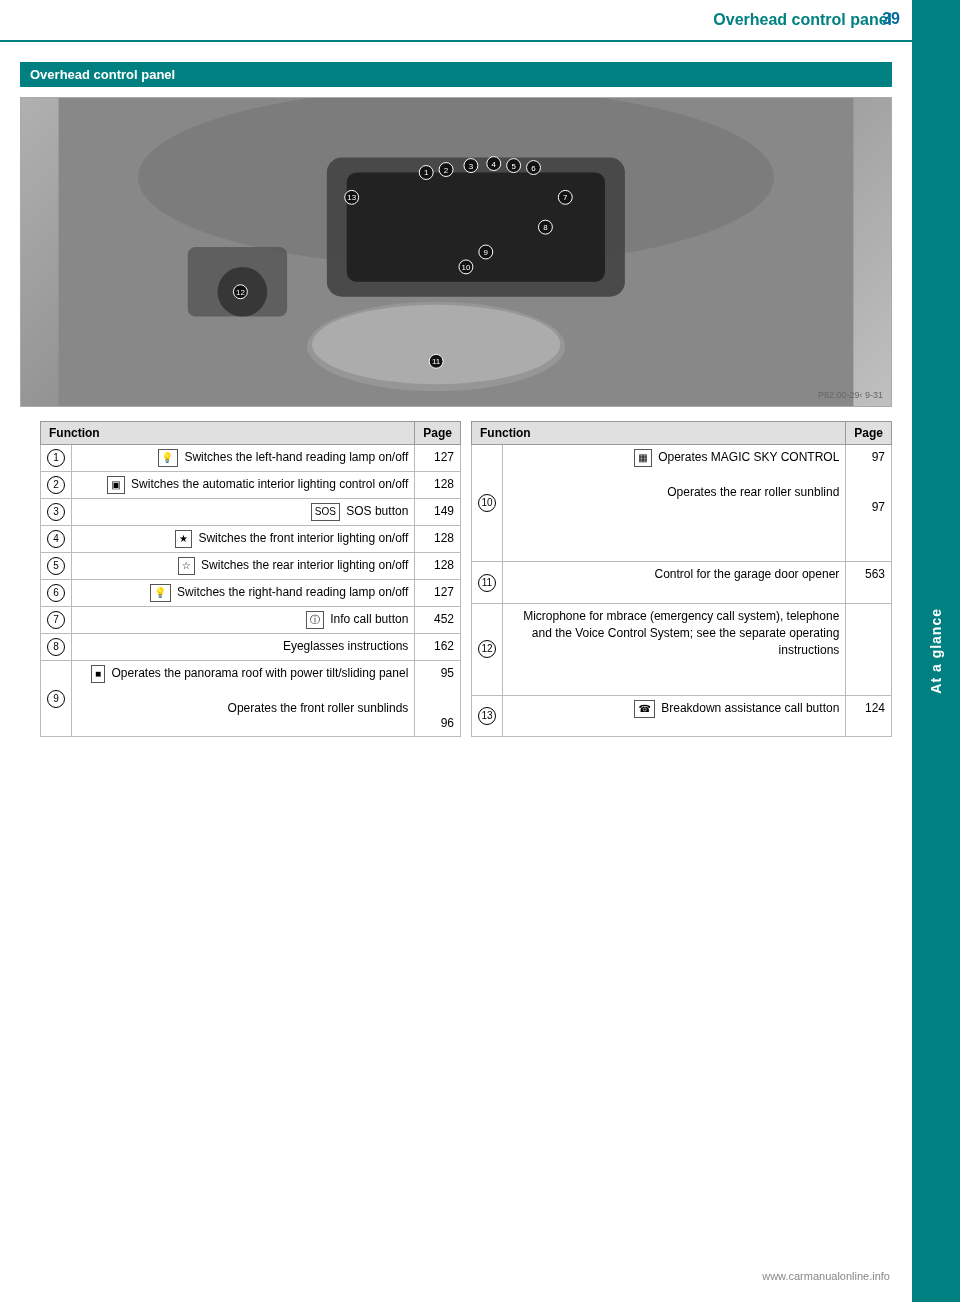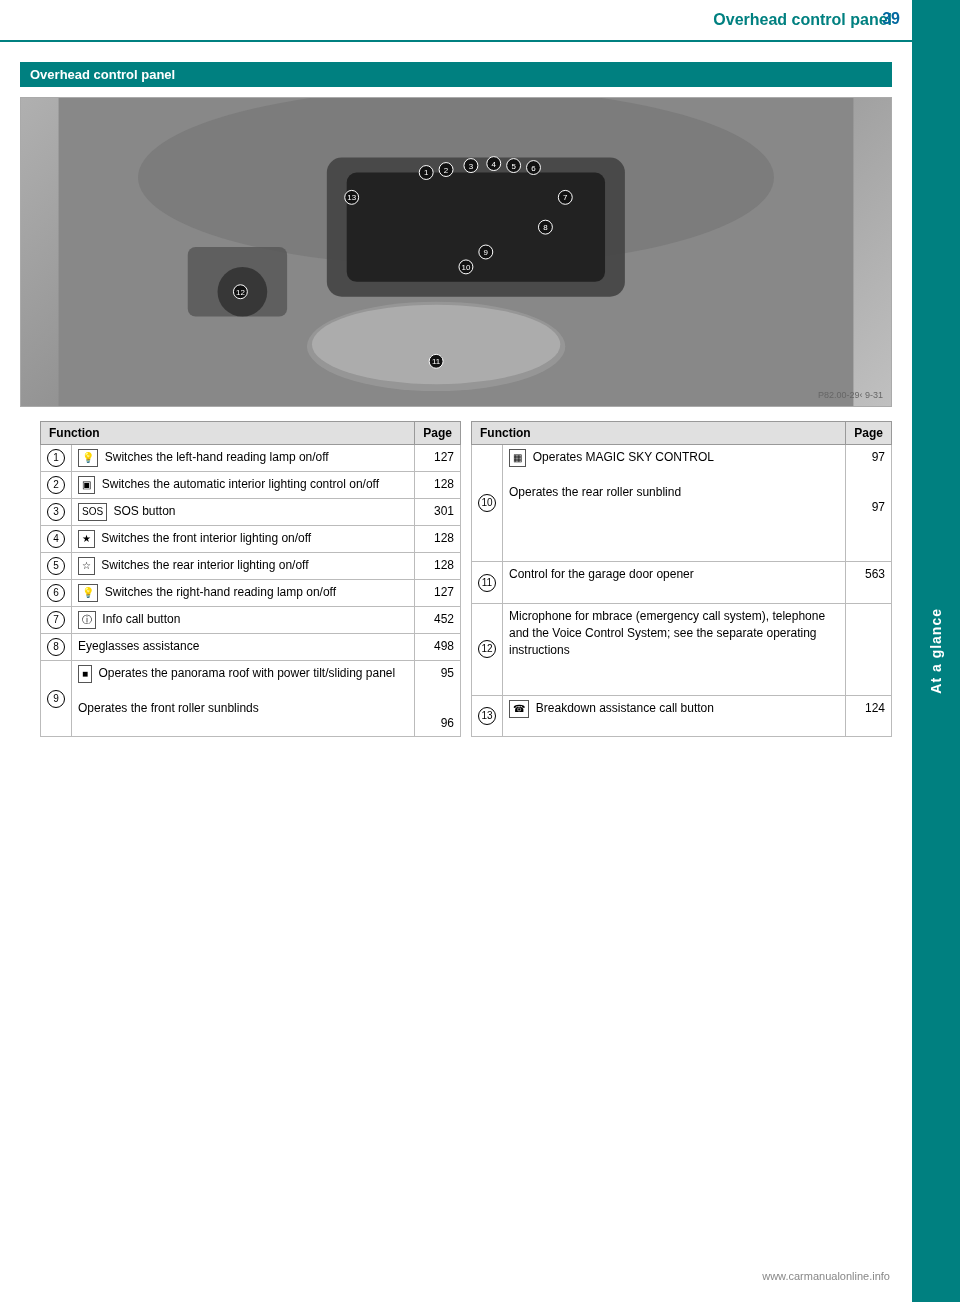--- a/index.html
+++ b/index.html
@@ -124,20 +124,21 @@
     .table-half th.page-col {
       text-align: left;
       width: 40px;
     }
     .table-half td {
       border: 1px solid #bbb;
       padding: 4px 6px;
       vertical-align: top;
       font-size: 12px;
       line-height: 1.4;
+      text-align: right;
     }
     .table-half td.num-cell {
       text-align: center;
       font-size: 11px;
       vertical-align: middle;
       width: 30px;
     }
     .table-half td.page-cell {
       text-align: right;
       vertical-align: top;
@@ -265,21 +266,21 @@
 
         <tr>
           <td class="num-cell"><span class="circle-num">2</span></td>
           <td><span class="icon-box">▣</span> Switches the automatic interior lighting control on/off</td>
           <td class="page-cell">128</td>
         </tr>
 
         <tr>
           <td class="num-cell"><span class="circle-num">3</span></td>
           <td><span class="icon-box">SOS</span> SOS button</td>
-          <td class="page-cell">301</td>
+          <td class="page-cell">149</td>
         </tr>
 
         <tr>
           <td class="num-cell"><span class="circle-num">4</span></td>
           <td><span class="icon-box">★</span> Switches the front interior lighting on/off</td>
           <td class="page-cell">128</td>
         </tr>
 
         <tr>
           <td class="num-cell"><span class="circle-num">5</span></td>
@@ -294,22 +295,22 @@
         </tr>
 
         <tr>
           <td class="num-cell"><span class="circle-num">7</span></td>
           <td><span class="icon-box">ⓘ</span> Info call button</td>
           <td class="page-cell">452</td>
         </tr>
 
         <tr>
           <td class="num-cell"><span class="circle-num">8</span></td>
-          <td>Eyeglasses assistance</td>
-          <td class="page-cell">498</td>
+          <td>Eyeglasses instructions</td>
+          <td class="page-cell">162</td>
         </tr>
 
         <tr>
           <td class="num-cell"><span class="circle-num">9</span></td>
           <td>
             <span class="icon-box">■</span> Operates the panorama roof with power tilt/sliding panel
             <br><br>Operates the front roller sunblinds
           </td>
           <td class="page-cell">95<br><br><br>96</td>
         </tr>

